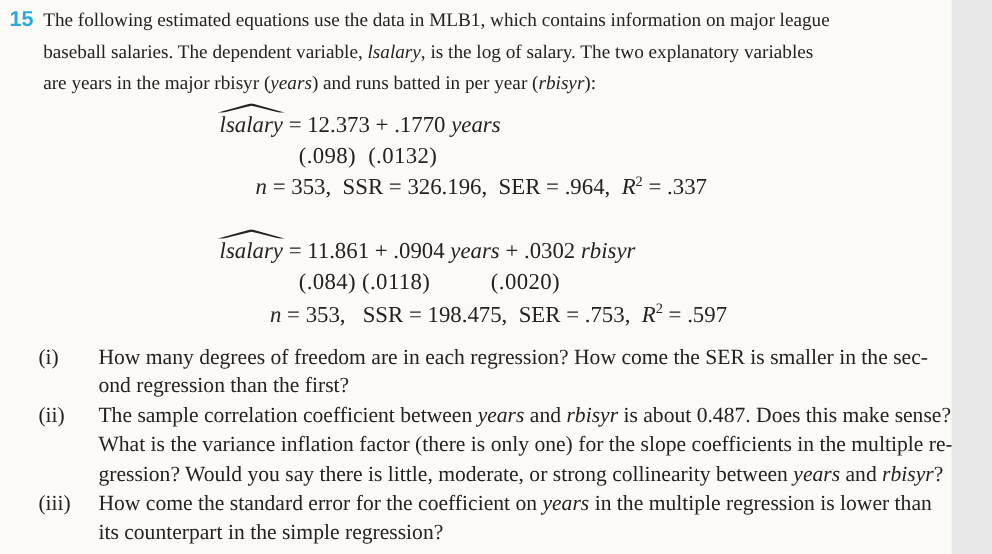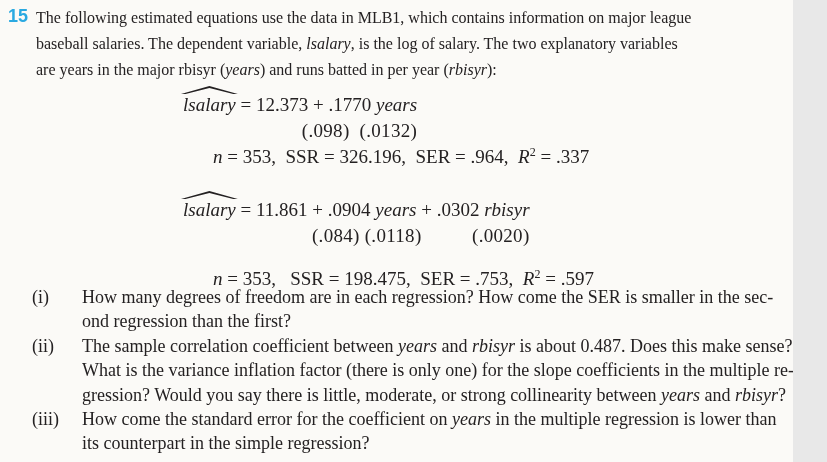--- a/index.html
+++ b/index.html
@@ -31,21 +31,20 @@
     position:absolute;left:36px;top:5px;
     font-size:16px;line-height:26px;
   }
   .line{white-space:pre;}
   .it{font-style:italic;}
   .sup{font-size:12px;position:relative;top:-7px;font-style:normal;}
   
   .eq{
     position:absolute;left:183px;
     font-size:19px;
-    text-align:right;
   }
   .eq-line{height:26px;line-height:26px;white-space:pre;}
   .eq-se{margin-left:66px;letter-spacing:0.3px;}
   .widehat{
     position:relative;display:inline-block;font-style:italic;
   }
   .widehat::before{
     content:"";position:absolute;left:-2px;right:-2px;top:-6px;height:8px;
     background:var(--ink);
     clip-path:polygon(0% 100%, 50% 0%, 100% 100%, 92% 100%, 50% 26%, 8% 100%);
@@ -81,21 +80,21 @@
   <div class="eq" style="top:92px;">
     <div class="eq-line"><span class="widehat">lsalary</span><span><span> = 12.373 + .1770 </span><span class="it">years</span></span></div>
     <div class="eq-line eq-se">(.098)  (.0132)</div>
   </div>
   <div class="stats" style="top:146px;"><span class="it">n</span><span> = 353,  SSR = 326.196,  SER = .964,  </span><span class="it">R</span><span class="sup">2</span><span> = .337</span></div>
 
   <div class="eq" style="top:197px;">
     <div class="eq-line"><span class="widehat">lsalary</span><span><span> = 11.861 + .0904 </span><span class="it">years</span><span> + .0302 </span><span class="it">rbisyr</span></span></div>
     <div class="eq-line eq-se">(.084) (.0118)          (.0020)</div>
   </div>
-  <div class="stats" style="top:268px;"><span class="it">n</span><span> = 353,   SSR = 198.475,  SER = .753,  </span><span class="it">R</span><span class="sup">2</span><span> = .597</span></div>
+  <div class="stats" style="top:252px;margin-left:12px;"><span class="it">n</span><span> = 353,   SSR = 198.475,  SER = .753,  </span><span class="it">R</span><span class="sup">2</span><span> = .597</span></div>
 
   <div class="questions">
 
     <div class="q">
       <div class="q-label">(i)</div>
       <div class="q-text">
         <div class="line"><span>How many degrees of freedom are in each regression? How come the SER is smaller in the sec-</span></div>
         <div class="line"><span>ond regression than the first?</span></div>
       </div>
     </div>

